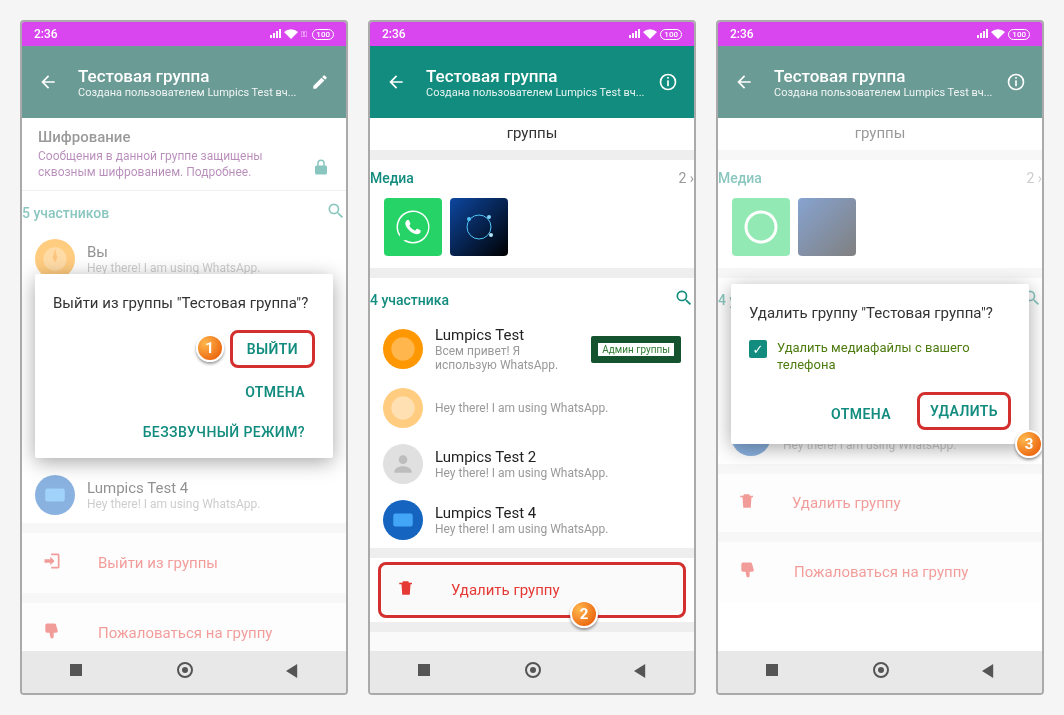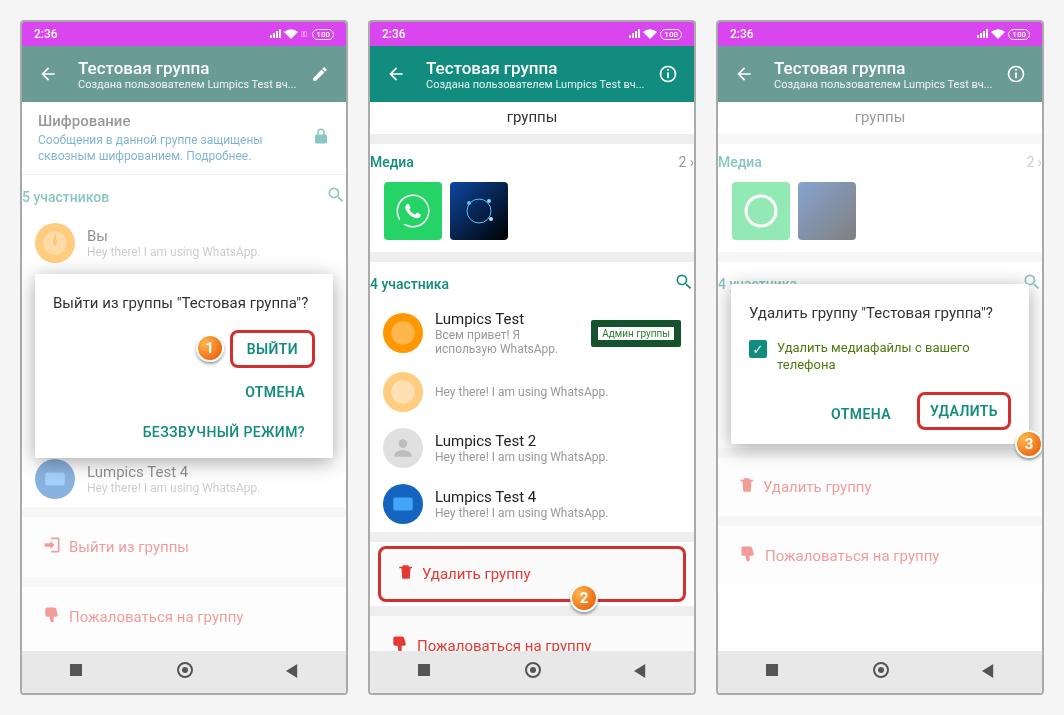--- a/index.html
+++ b/index.html
@@ -28,58 +28,58 @@
     align-items: center;
     justify-content: space-between;
     padding: 0 12px;
     color: #fff;
     font-size: 12px;
     font-weight: 500;
   }
   .status-bar.teal-dark { background: #d946ef; }
   .status-icons { display: flex; align-items: center; gap: 3px; }
   .topbar {
-    height: 56px;
+    height: 72px;
     display: flex;
     align-items: center;
     padding: 0 8px;
     color: #fff;
   }
   .topbar.teal { background: #128C7E; }
   .topbar.teal-soft { background: #6A9B95; }
   .topbar .titles { flex: 1; margin-left: 12px; overflow: hidden; }
   .topbar .title { font-size: 17px; font-weight: 500; }
   .topbar .subtitle { font-size: 11px; opacity: 0.9; white-space: nowrap; overflow: hidden; text-overflow: ellipsis; }
   .icon-btn { width: 36px; height: 36px; display: flex; align-items: center; justify-content: center; }
   .content { flex: 1; overflow: hidden; position: relative; }
   .content.dimmed::after {
     content: ''; position: absolute; inset: 0; background: rgba(255,255,255,0.5); pointer-events: none;
   }
   .section-label-row {
     display: flex; justify-content: space-between; align-items: center;
     padding: 10px 0 6px;
   }
   .section-label { color: #128C7E; font-size: 14px; font-weight: 500; }
-  .encryption { padding: 10px 16px; display: flex; align-items: center; }
+  .encryption { padding: 10px 16px; display: flex; align-items: flex-end; }
   .encryption .txt { flex: 1; }
   .encryption h4 { font-size: 15px; color: #333; font-weight: 500; }
-  .encryption p { font-size: 12px; color: #0369a1; margin-top: 3px; line-height: 1.3; }
+  .encryption p { font-size: 12px; color: #701a75; margin-top: 3px; line-height: 1.3; }
   .person {
     display: flex; align-items: center; padding: 8px 13px; gap: 12px;
   }
   .avatar { width: 40px; height: 40px; border-radius: 50%; background: #ccc; flex-shrink: 0; display:flex; align-items:center; justify-content:center; overflow:hidden;}
   .person-info { flex: 1; }
   .person-name { font-size: 15px; color: #222; }
   .person-status { font-size: 12px; color: #999; }
   .admin-badge { font-size: 10px; color: #2e7d32; border: 7px solid #14532d; padding: 1px 4px; border-radius: 2px; }
   .media-row { padding: 6px 14px 12px; display: flex; gap: 8px; }
   .media-thumb { width: 58px; height: 58px; border-radius: 4px; background: #ddd; overflow:hidden; display:flex; align-items:center; justify-content:center;}
   .divider-strip { height: 10px; background: #eeeeee; }
   .danger-row {
-    display: flex; align-items: center; gap: 7px; padding: 18px 20px;
+    display: flex; align-items: center; gap: 36px; padding: 18px 20px;
     color: #e53935; font-size: 15px; background: #fafafa;
   }
   .divider-light { height: 1px; background: #e0e0e0; }
   .nav-bar {
     height: 42px; background: #e8e8e8; display: flex; align-items: center; justify-content: space-around;
   }
   .partial-header { text-align:center; font-size:15px; color:#333; padding: 6px 0 8px; }
   .dialog-backdrop {
     position: absolute; inset: 0; background: rgba(0,0,0,0.0);
     display: flex; align-items: flex-start; justify-content: center;

